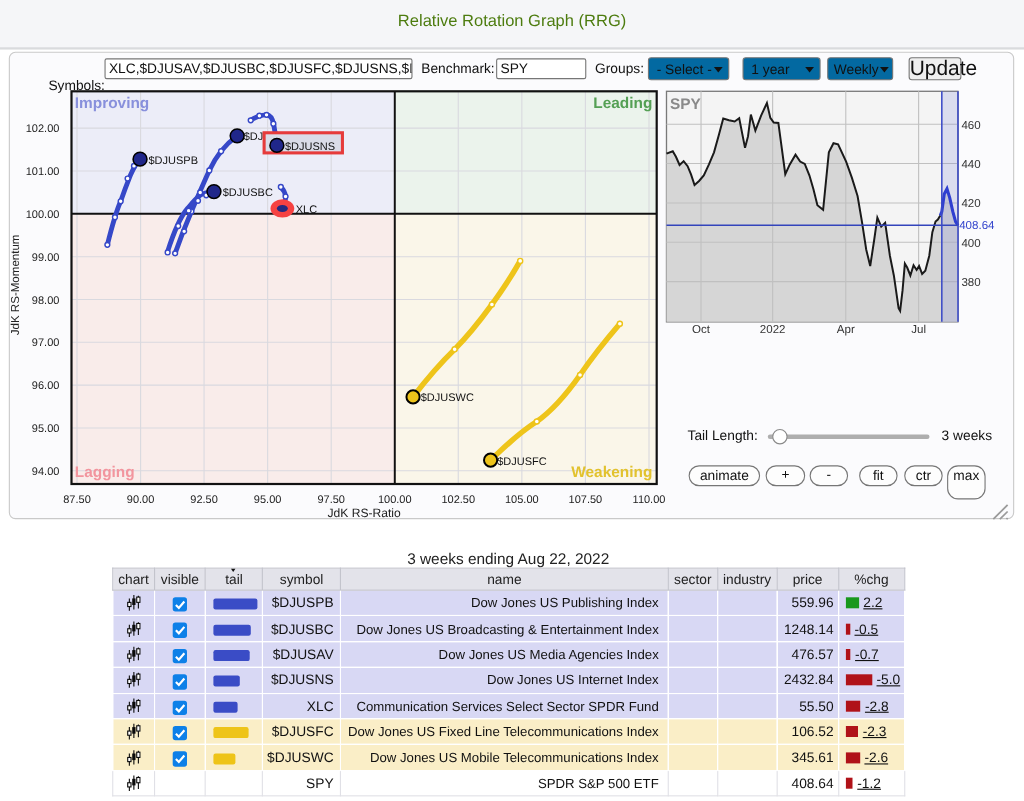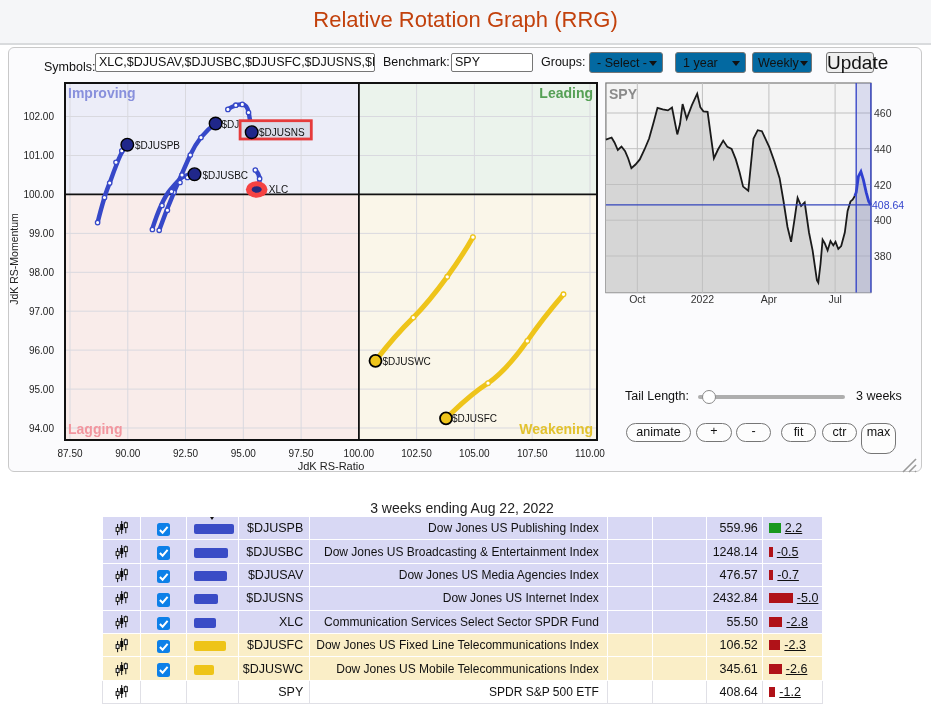--- a/index.html
+++ b/index.html
@@ -1,18 +1,18 @@
 <!DOCTYPE html>
 <html><head>
 <meta charset="utf-8">
 <style>
 * { margin:0; padding:0; box-sizing:border-box; }
 html,body { width:931px; height:728px; background:#fff; font-family:"Liberation Sans", sans-serif; overflow:hidden; }
 #titlebar { position:absolute; left:0; top:0; width:931px; height:45px; background:#f5f6f8; border-bottom:2px solid #d9dbdd; }
-#titlebar h1 { font-size:22px; font-weight:500; color:#c2410c; text-align:center; line-height:39px; }
+#titlebar h1 { font-size:15px; font-weight:500; color:#4d7c0f; text-align:center; line-height:39px; }
 #panel { position:absolute; left:8px; top:47px; width:914px; height:425px; background:#fbfbfd; border:1px solid #c9c9c9; border-radius:6px; }
 .tlabel { position:absolute; font-size:12.5px; color:#111; }
 .tinput { position:absolute; background:#fff; border:1px solid #767676; border-radius:2px; font-size:12.5px; color:#111; line-height:17px; padding-left:3px; white-space:nowrap; overflow:hidden; }
 .tselect { position:absolute; background:#0369a1; border:1px solid #767676; border-radius:3px; font-size:12.5px; color:#111; }
 .tselect .arr { position:absolute; right:5px; top:8px; width:0; height:0; border-left:4px solid transparent; border-right:4px solid transparent; border-top:5px solid #111; }
 #updatebtn { position:absolute; left:826px; top:52px; width:48px; height:21px; background:#efefef; border:1px solid #767676; border-radius:3px; font-size:19px; color:#111; text-align:center; line-height:19px; }
 svg text { font-family:"Liberation Sans", sans-serif; }
 #cap { position:absolute; left:102px; top:500px; width:720px; text-align:center; font-size:14px; color:#222; }
 #tblwrap { position:absolute; left:102px; top:516px; }
 table { border-collapse:collapse; table-layout:fixed; width:720px; }
@@ -37,21 +37,21 @@
 .icn { display:block; margin:0 auto; }
 .pill { position:absolute; border:1.6px solid #767676; border-radius:10px; background:#fdfdfd; font-size:12.5px; color:#111; text-align:center; }
 </style>
 </head>
 <body>
 <div id="titlebar">
     <h1>Relative Rotation Graph (RRG)</h1>
   </div>
 <div id="panel"></div>
 
-<div class="tlabel" style="left:44px; top:60px;">Symbols:</div>
+<div class="tlabel" style="left:44px; top:71px;">Symbols:</div>
 <div class="tinput" style="left:95px; top:53px; width:280px; height:19px;">XLC,$DJUSAV,$DJUSBC,$DJUSFC,$DJUSNS,$D</div>
 <div class="tlabel" style="left:383px; top:55px;">Benchmark:</div>
 <div class="tinput" style="left:451px; top:53px; width:82px; height:19px;">SPY</div>
 <div class="tlabel" style="left:541px; top:55px;">Groups:</div>
 <div class="tselect" style="left:589px; top:52px; width:74px; height:21px;">
     <span style="position:absolute;left:7px;top:3px;">- Select -</span>
     <span class="arr"></span>
   </div>
 <div class="tselect" style="left:675px; top:52px; width:71px; height:21px;">
     <span style="position:absolute;left:7px;top:3px;">1 year</span>
@@ -246,20 +246,31 @@
         <col style="width:46.7px">
         <col style="width:51.7px">
         <col style="width:71.2px">
         <col style="width:297.6px">
         <col style="width:44.9px">
         <col style="width:53.8px">
         <col style="width:56.3px">
         <col style="width:59.8px">
       </colgroup>
 <tbody>
+        <tr>
+          <th>chart</th>
+          <th>visible</th>
+          <th>tail</th>
+          <th>symbol</th>
+          <th>name</th>
+          <th>sector</th>
+          <th>industry</th>
+          <th>price</th>
+          <th>%chg</th>
+        </tr>
 <tr class="lav">
           <td class="cbtd">
             <svg class="icn" width="13" height="16" viewBox="0 0 13 16">
               <g stroke="#0a0a0a" stroke-width="1">
                 <line x1="2.6" y1="4" x2="2.6" y2="15.2"></line>
                 <line x1="6.7" y1="1" x2="6.7" y2="14"></line>
                 <line x1="10.8" y1="1.6" x2="10.8" y2="13.2"></line>
               </g>
               <rect x="1.1" y="7.6" width="3" height="3.8" fill="#fff" stroke="#0a0a0a" stroke-width="1"></rect>
               <rect x="5.2" y="4" width="3" height="6" fill="#0a0a0a"></rect>

